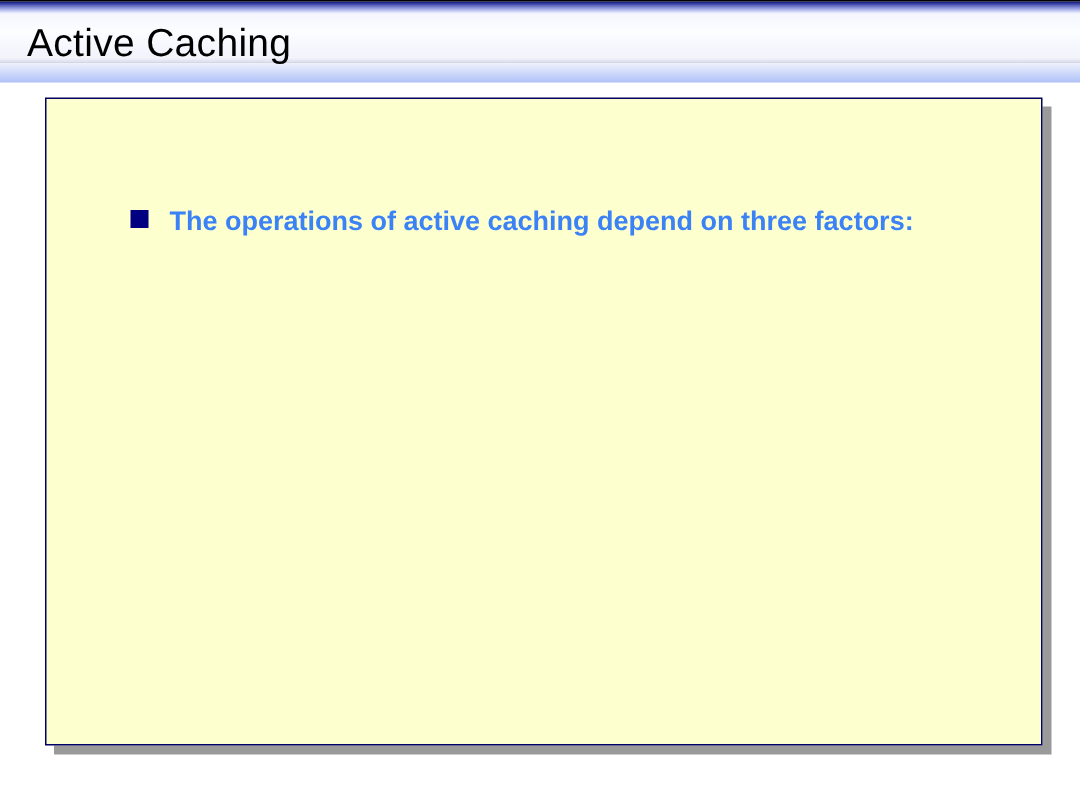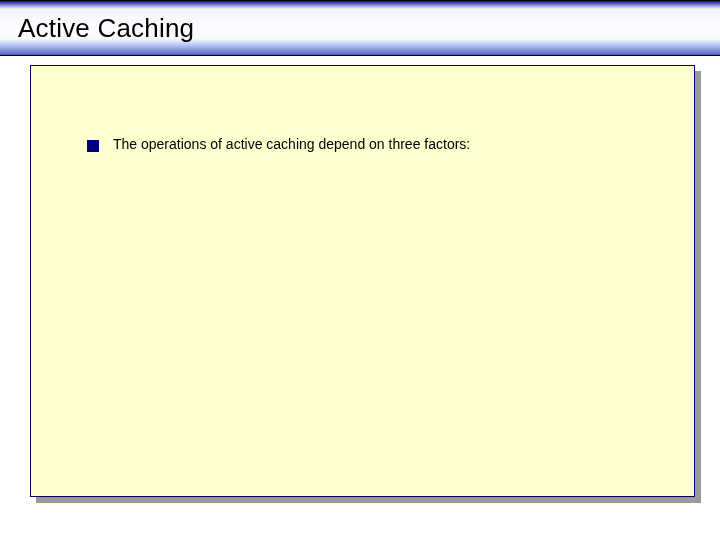--- a/index.html
+++ b/index.html
@@ -15,21 +15,21 @@
     position: relative;
     width: 720px;
     height: 540px;
     box-sizing: border-box;
   }
   .title-bar {
     position: absolute;
     left: 0;
     top: 0;
     width: 720px;
-    height: 56px;
+    height: 42px;
     background: linear-gradient(to bottom,
       #08107a 0%,
       #2a3edc 18%,
       #7d9af0 35%,
       #d0e0ff 50%,
       #7d9af0 65%,
       #2a3edc 82%,
       #08107a 100%);
     box-sizing: border-box;
     border-top: 1px solid #000;
@@ -83,23 +83,23 @@
   }
   .bullet-icon {
     width: 12px;
     height: 12px;
     background: #000080;
     margin-top: 4px;
     margin-right: 14px;
     flex-shrink: 0;
   }
   .bullet-text {
-    font-size: 14px;
-    font-weight: normal;
-    color: #000000;
+    font-size: 18px;
+    font-weight: bold;
+    color: #3b82f6;
     line-height: 1.25;
   }
 </style>
 </head>
 <body>
 
 <div class="slide">
 
   <div class="title-bar">
     <div class="title-inner">

